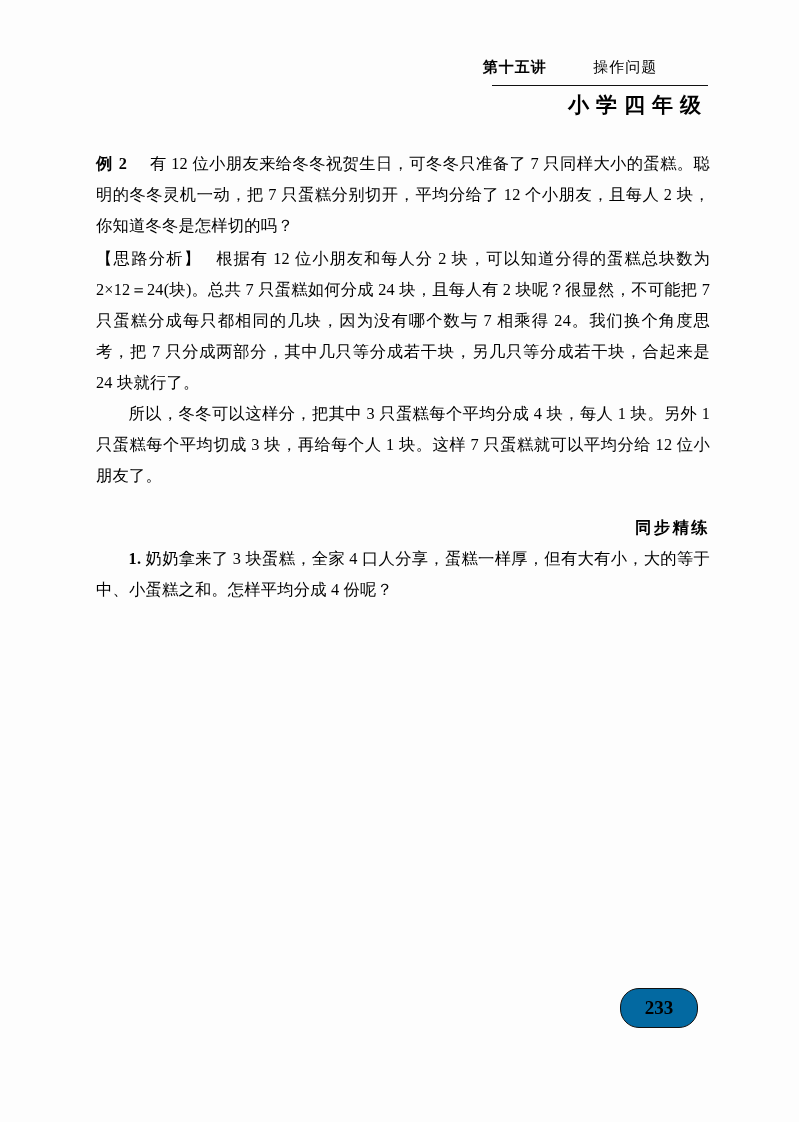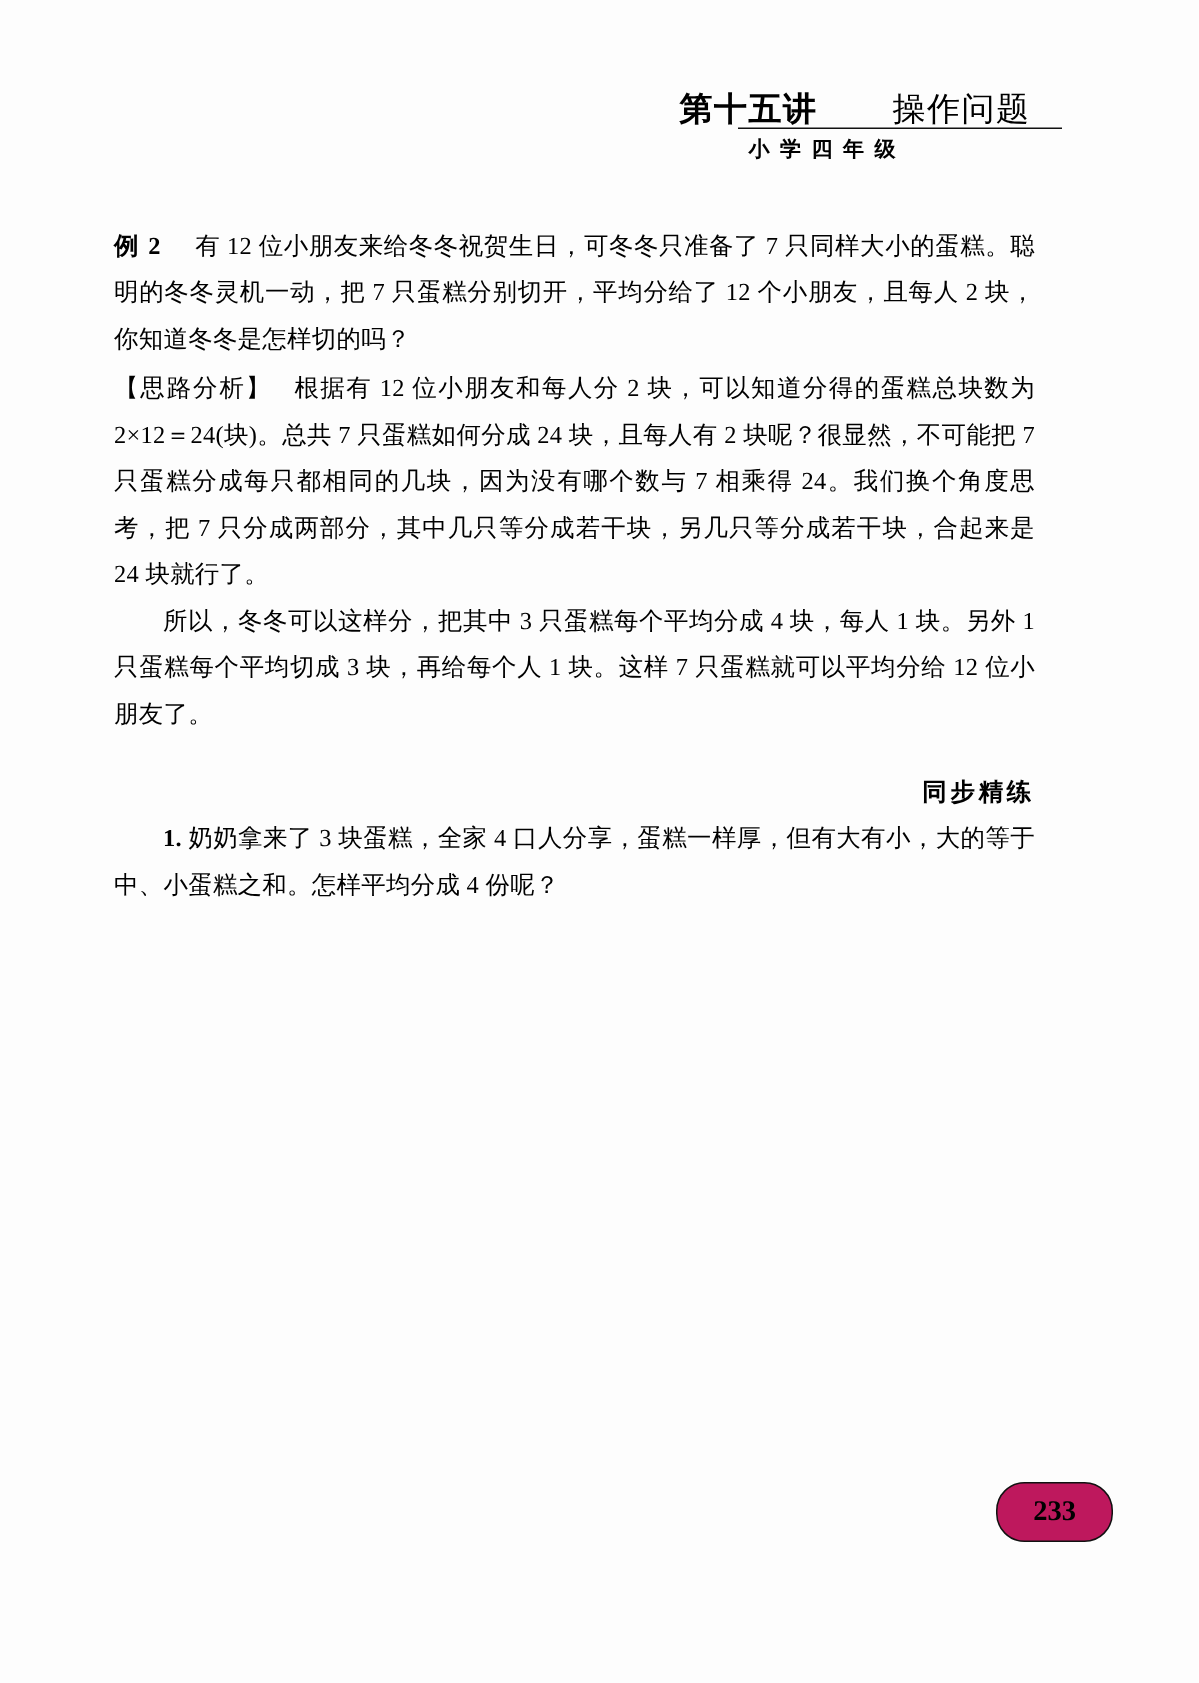--- a/index.html
+++ b/index.html
@@ -26,21 +26,21 @@
 
   
   .header {
     position: absolute;
     left: 430px;
     top: 58px;
     width: 280px;
     text-align: center;
   }
   .header-line1 {
-    font-size: 22px;
+    font-size: 15px;
     letter-spacing: 0.5px;
     white-space: nowrap;
   }
   .header-line1 .lecture {
     font-weight: bold;
     letter-spacing: 1px;
   }
   .header-line1 .topic {
     margin-left: 16px;
     letter-spacing: 1px;
@@ -50,32 +50,32 @@
     left: 62px;
     top: 27px;
     width: 216px;
     border-top: 1.6px solid #111;
   }
   .header-line2 {
     position: absolute;
     left: 62px;
     top: 33px;
     width: 216px;
-    text-align: left;
-    font-size: 14px;
+    text-align: right;
+    font-size: 21px;
     font-weight: bold;
     letter-spacing: 7px;
     text-indent: 7px;
     font-family: "Liberation Serif", "DejaVu Serif", serif;
   }
 
   
   .content {
     position: absolute;
-    left: 76px;
+    left: 96px;
     top: 148px;
     width: 614px;
   }
 
   p {
     margin: 0;
     font-size: 16.3px;
     line-height: 31px;
     text-align: justify;
     text-justify: inter-ideograph;
@@ -115,32 +115,32 @@
   .problem .num {
     font-weight: bold;
   }
 
   .gap-sm { height: 56px; }
   .gap-md { height: 70px; }
 
   
   .page-number {
     position: absolute;
-    left: 664px;
+    left: 620px;
     top: 988px;
     width: 76px;
     height: 38px;
     border: 1.5px solid #111;
     border-radius: 19px;
     display: flex;
     align-items: center;
     justify-content: center;
     font-size: 19px;
     font-weight: bold;
-    background: #be185d;
+    background: #0369a1;
   }
 </style>
 </head>
 <body>
 
 <div class="page">
 
   <div class="header">
     <div class="header-line1">
       <span class="lecture">第十五讲</span>

